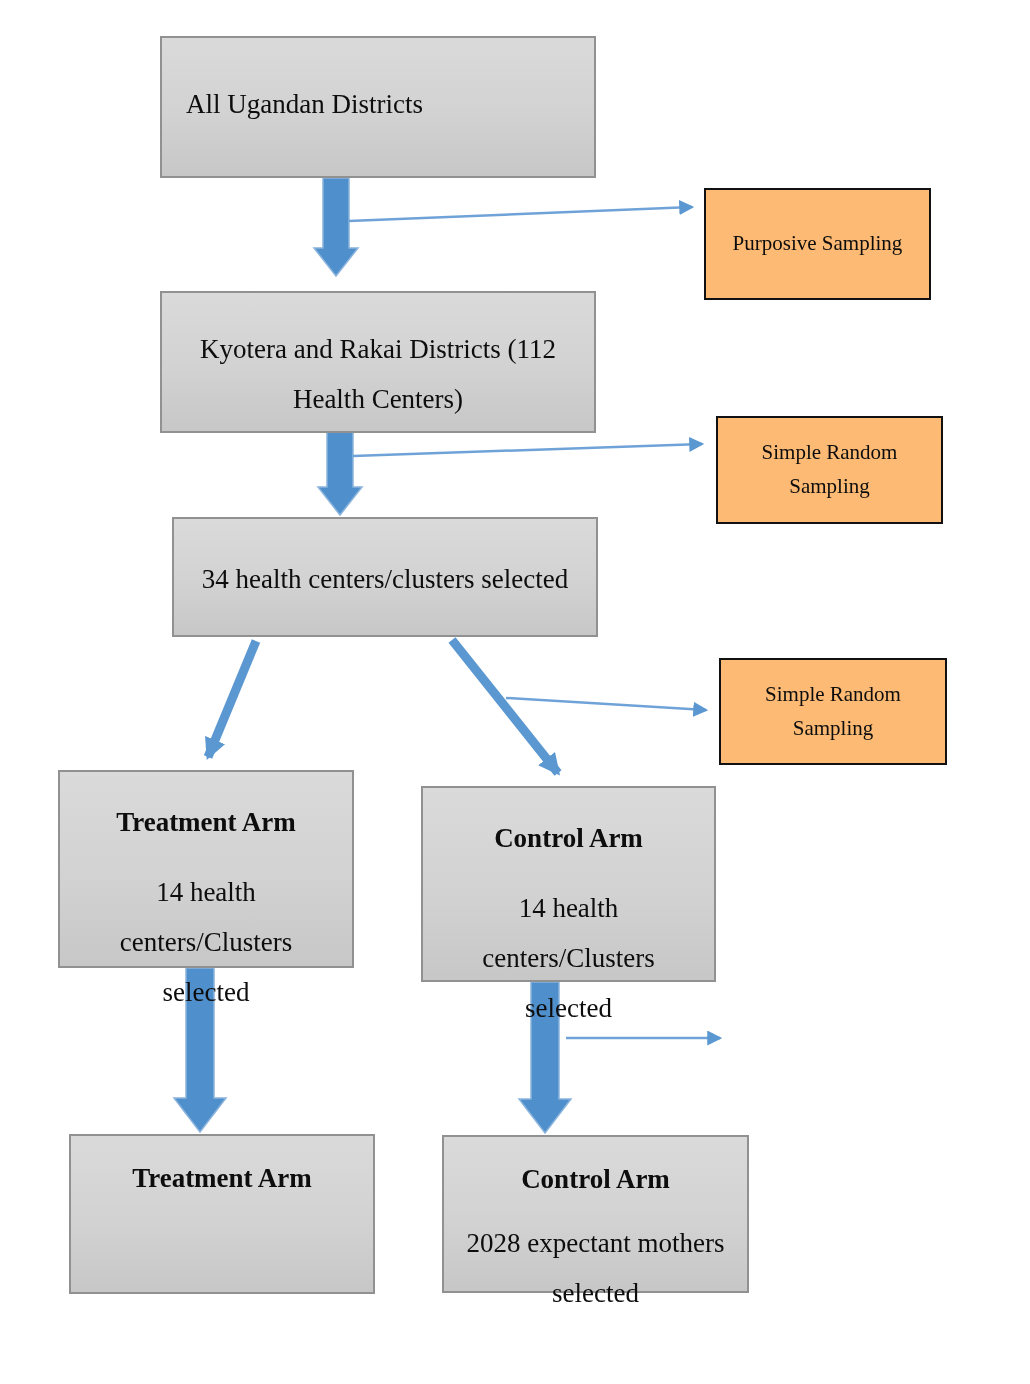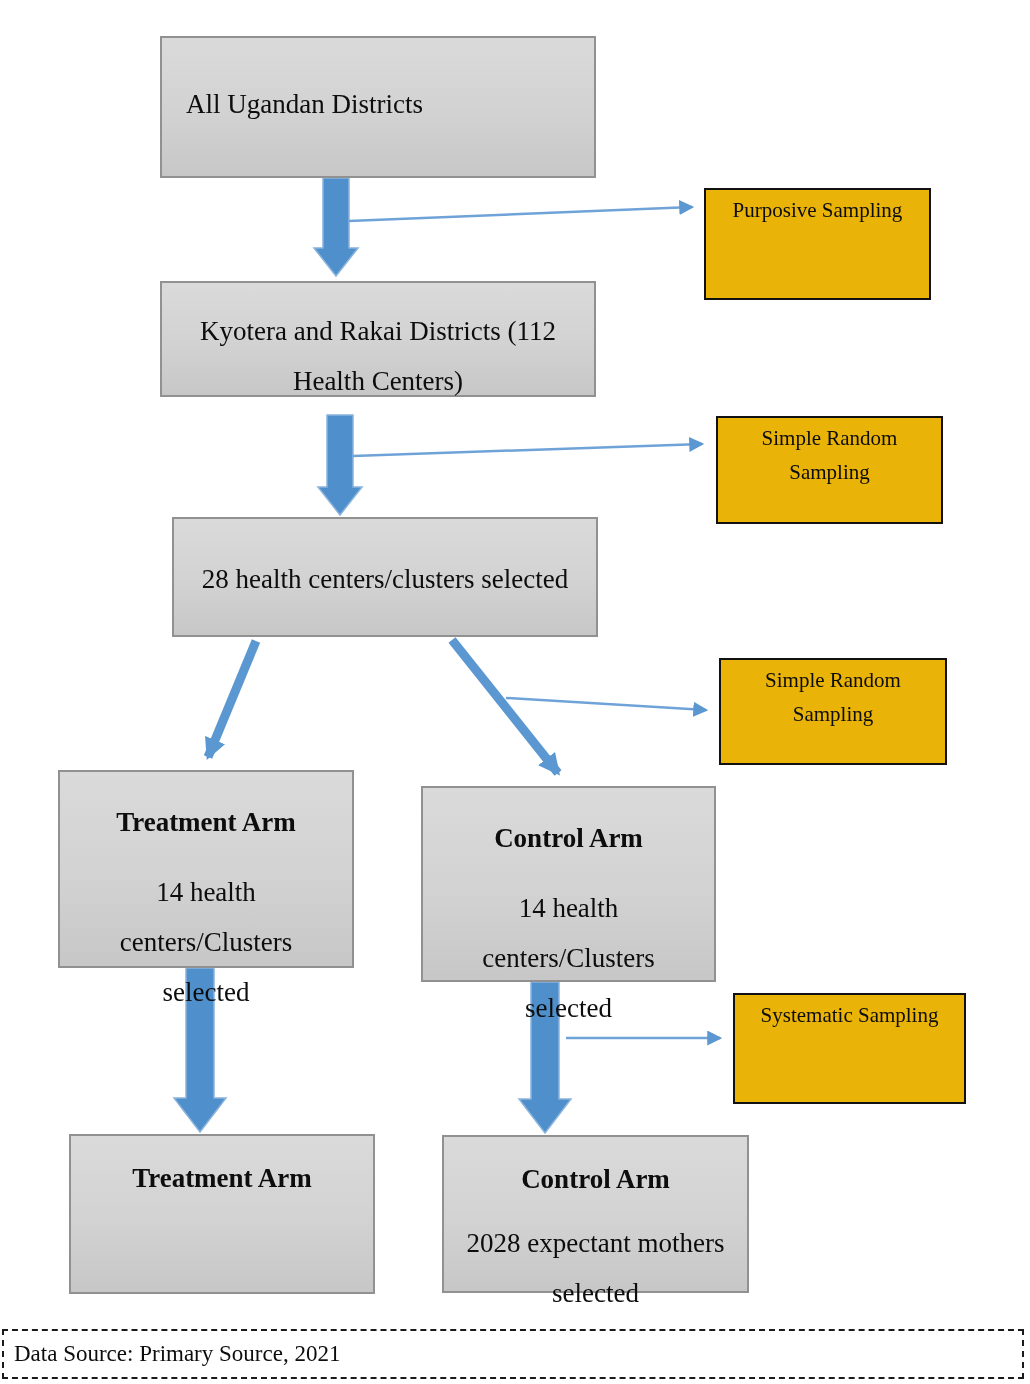--- a/index.html
+++ b/index.html
@@ -19,24 +19,24 @@
     box-sizing:border-box;
     z-index:2;
     font-size:27px;
     line-height:1.85;
   }
   .node .title{font-weight:bold;}
   .node .body{display:inline-block;}
   .node-center{text-align:center;}
   .slabel{
     position:absolute;
-    background:#eab308;
+    background:#fdba74;
     border:2.5px solid #111111;
     box-sizing:border-box;
-    display:flex;align-items:flex-start;justify-content:center;
+    display:flex;align-items:center;justify-content:center;
     text-align:center;
     font-size:21px;
     line-height:1.6;
     z-index:2;
     padding:4px 12px;
   }
   .footer{
     position:absolute;
     left:2px;top:1329px;width:1022px;height:50px;
     border:2px dashed #1a1a1a;
@@ -74,26 +74,26 @@
     <line x1="349" y1="221" x2="692" y2="207" stroke="#6fa3d8" stroke-width="2.5" marker-end="url(#head-thin)"></line>
     <line x1="353" y1="456" x2="702" y2="444" stroke="#6fa3d8" stroke-width="2.5" marker-end="url(#head-thin)"></line>
     <line x1="506" y1="698" x2="706" y2="710" stroke="#6fa3d8" stroke-width="2.5" marker-end="url(#head-thin)"></line>
     <line x1="566" y1="1038" x2="720" y2="1038" stroke="#6fa3d8" stroke-width="2.5" marker-end="url(#head-thin)"></line>
   </svg>
 
   <div class="node" style="left:160px;top:36px;width:436px;height:142px;padding:42px 0 0 24px;">
     <span>All Ugandan Districts</span>
   </div>
 
-  <div class="node node-center" style="left:160px;top:281px;width:436px;height:116px;padding:24px 28px 0 28px;">
+  <div class="node node-center" style="left:160px;top:291px;width:436px;height:142px;padding:32px 28px 0 28px;">
     <span class="body" style="max-width:372px;">Kyotera and Rakai Districts (112 Health Centers)</span>
   </div>
 
   <div class="node node-center" style="left:172px;top:517px;width:426px;height:120px;padding:36px 10px 0 10px;">
-    <span>28 health centers/clusters selected</span>
+    <span>34 health centers/clusters selected</span>
   </div>
 
   <div class="node node-center" style="left:58px;top:770px;width:296px;height:198px;padding:26px 20px 0 20px;">
     <div class="title">Treatment Arm</div>
     <div class="body" style="margin-top:20px;max-width:252px;">14 health centers/Clusters selected</div>
   </div>
 
   <div class="node node-center" style="left:421px;top:786px;width:295px;height:196px;padding:26px 18px 0 18px;">
     <div class="title">Control Arm</div>
     <div class="body" style="margin-top:20px;max-width:256px;">14 health centers/Clusters selected</div>
@@ -113,21 +113,15 @@
   </div>
 
   <div class="slabel" style="left:716px;top:416px;width:227px;height:108px;">
     <span style="max-width:170px;">Simple Random Sampling</span>
   </div>
 
   <div class="slabel" style="left:719px;top:658px;width:228px;height:107px;">
     <span style="max-width:170px;">Simple Random Sampling</span>
   </div>
 
-  <div class="slabel" style="left:733px;top:993px;width:233px;height:111px;">
-    <span>Systematic Sampling</span>
-  </div>
 
-  <div class="footer">
-    <span>Data Source: Primary Source, 2021</span>
-  </div>
 
 </div>
 
 </body></html>

